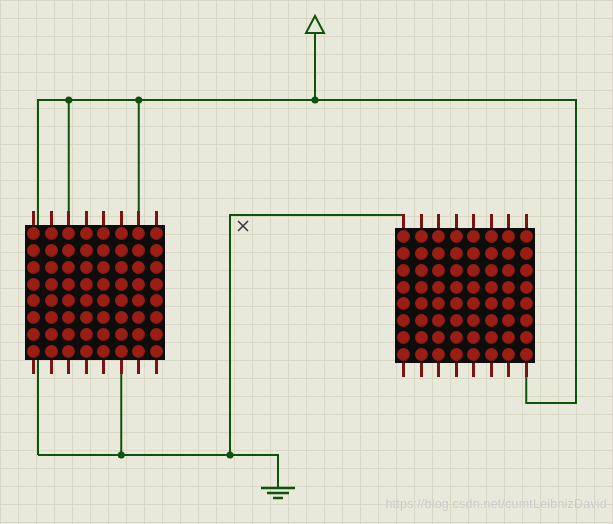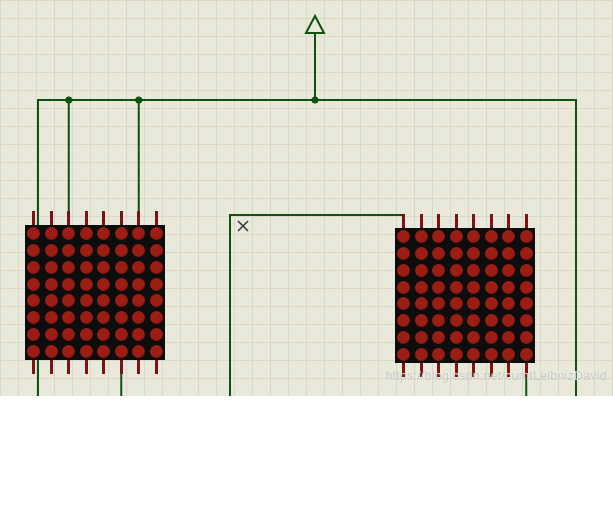--- a/index.html
+++ b/index.html
@@ -10,21 +10,21 @@
     --matrix-body:#0d0d0d;
     --led-dot:#9c1d14;
     --led-dot-dark:#5f0c0a;
     --marker:#3a3a3a;
     --watermark:#c9c9c9;
   }
   html,body{margin:0;padding:0;}
   body{font-family:"Liberation Sans", sans-serif;}
   .canvas{
     position:relative;
-    width:613px;height:396px;
+    width:613px;height:524px;
     overflow:hidden;
     background-color:var(--background);
     background-image:
       linear-gradient(to right, var(--grid) 1px, transparent 1px),
       linear-gradient(to bottom, var(--grid) 1px, transparent 1px);
     background-size:18px 18px;
   }
   svg.wiring{position:absolute;left:0;top:0;z-index:1;}
   .wire{stroke:var(--wire);stroke-width:2;fill:none;}
   .junction{fill:var(--wire);stroke:none;}

